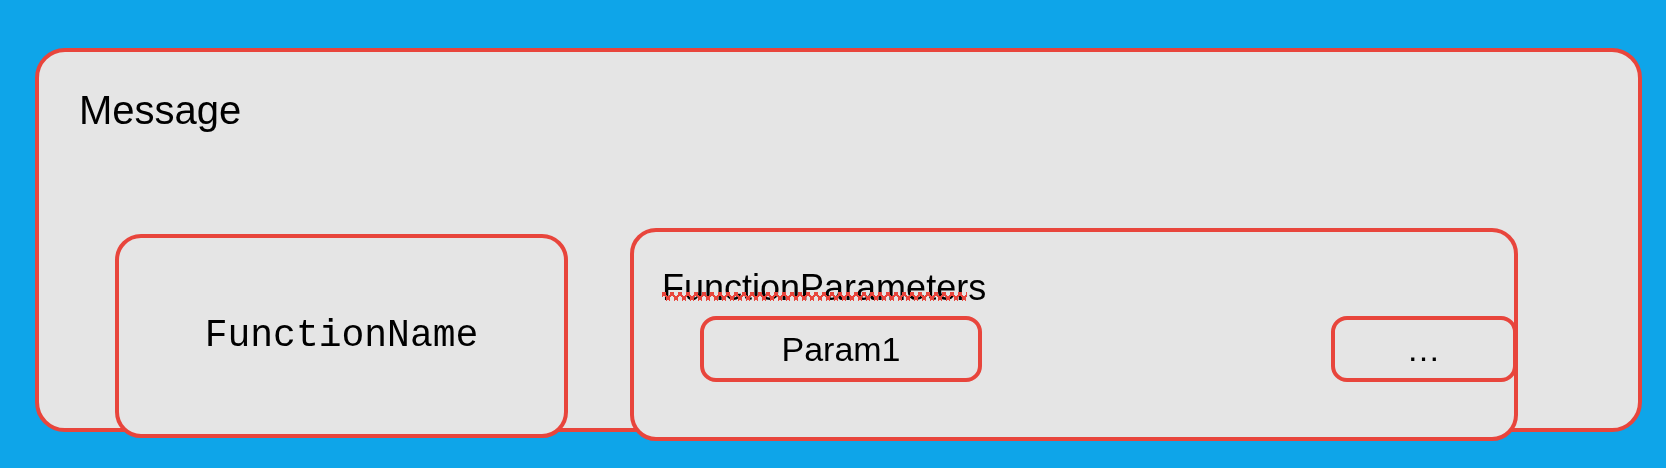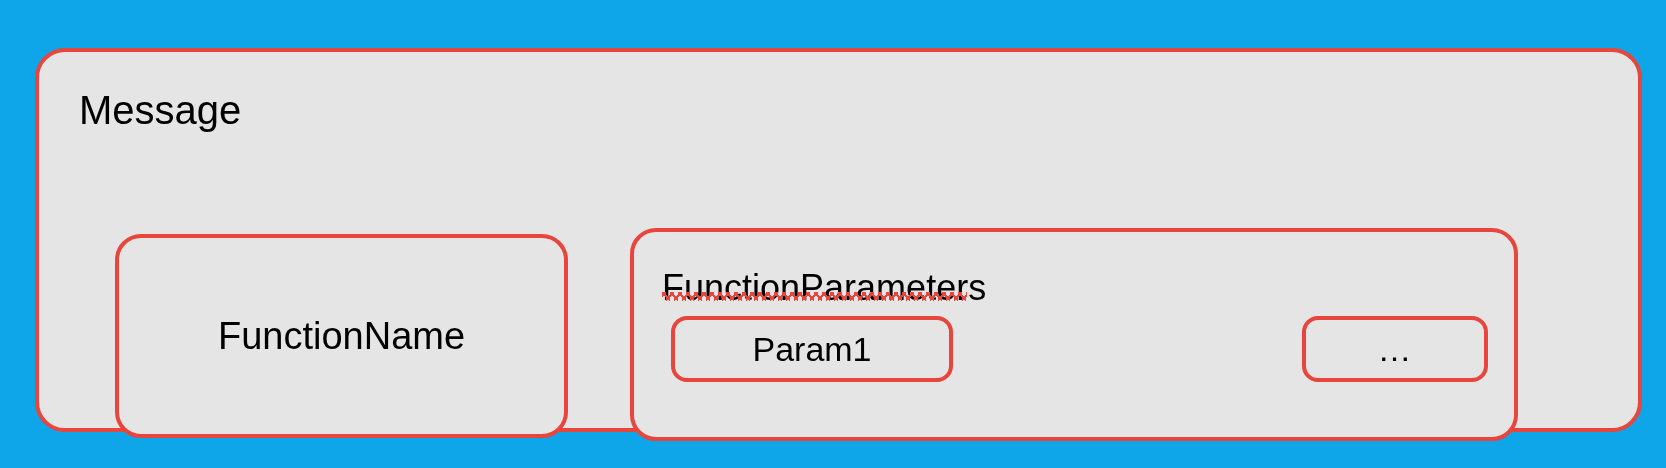--- a/index.html
+++ b/index.html
@@ -58,20 +58,21 @@
   
   #function-name-box {
     left: 76px;
     top: 182px;
     width: 453px;
     height: 204px;
     border-radius: 26px;
     display: flex;
     align-items: center;
     justify-content: center;
+    font-family: Liberation Mono, monospace;
   }
 
   .box-centered-label {
     font-size: 38px;
     line-height: 1;
     color: #000000;
     white-space: nowrap;
   }
 
   
@@ -111,20 +112,21 @@
     background: #e5e5e5;
     border: 4px solid #e8453c;
     box-sizing: border-box;
     border-radius: 16px;
     height: 66px;
     top: 84px;
     display: flex;
     align-items: center;
     justify-content: center;
     color: #000000;
+    margin-left: 29px;
   }
 
   .param-label {
     font-size: 34px;
     line-height: 1;
     color: #000000;
     white-space: nowrap;
   }
 
   .param-label.ellipsis {

